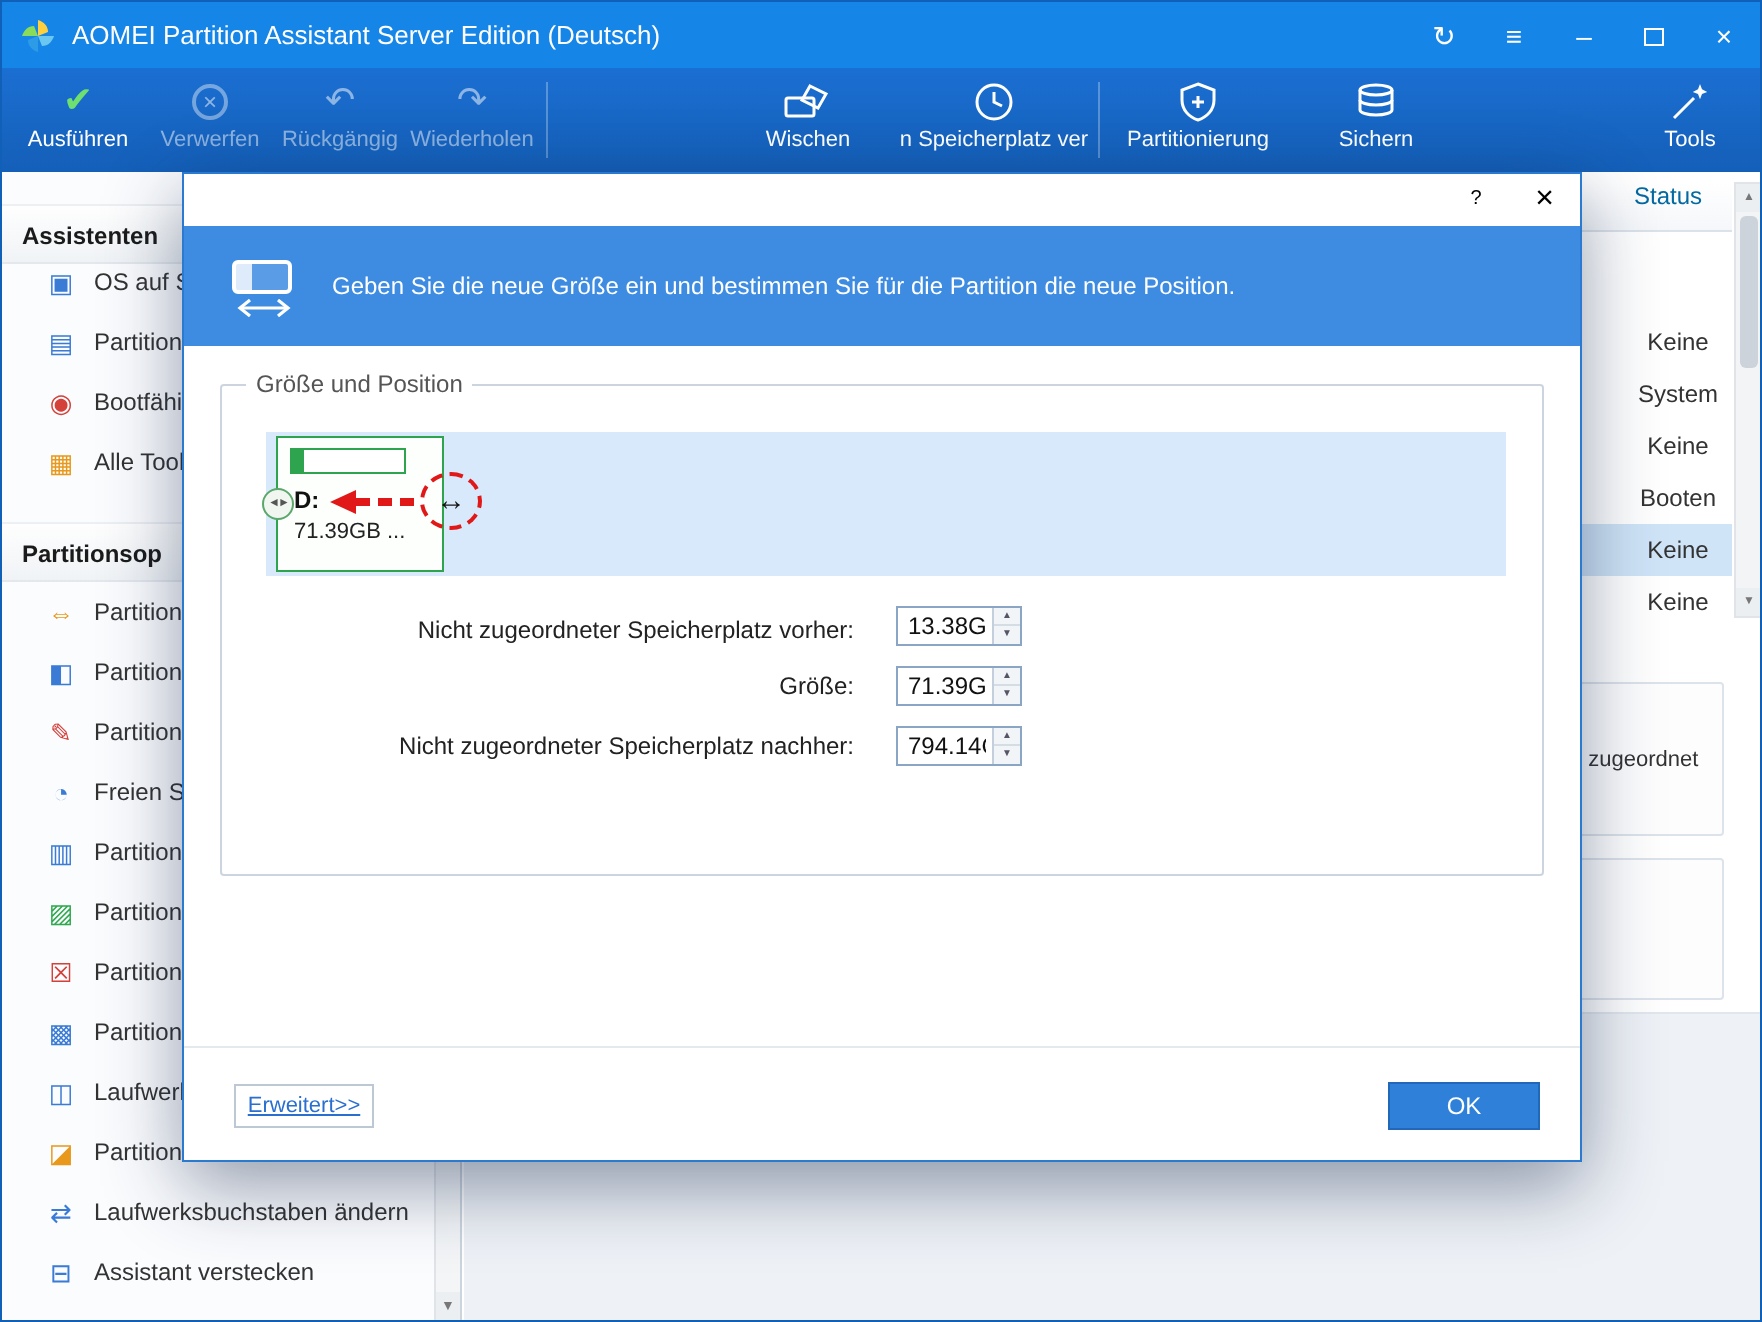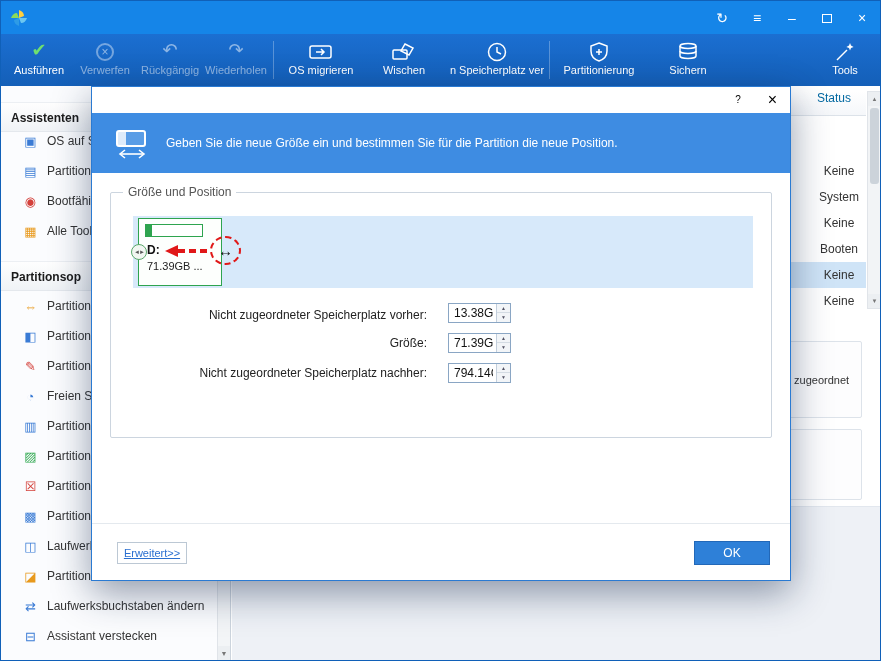--- a/index.html
+++ b/index.html
@@ -130,20 +130,21 @@
 
   <div class="titlebar">
     <span class="logo">
       <svg width="18" height="18" viewBox="0 0 18 18">
         <path d="M9 1c3 1 5 3 5 6L9 9z" fill="#ffcf3e"></path>
         <path d="M17 9c-1 3-3 5-6 5L9 9z" fill="#6cc7f0"></path>
         <path d="M9 17c-3-1-5-3-5-6l5-2z" fill="#2e9be6"></path>
         <path d="M1 9c1-3 3-5 6-5l2 5z" fill="#8adb5a"></path>
       </svg>
     </span>
+    <span class="title">AOMEI Partition Assistant Server Edition (Deutsch)</span>
     <div class="win-controls">
       <span class="wc">↻</span>
       <span class="wc">≡</span>
       <span class="wc">–</span>
       <span class="wc maxbox"><span class="box"></span></span>
       <span class="wc">×</span>
     </div>
   </div>
 
   <div class="toolbar">
@@ -158,29 +159,20 @@
     <div class="tb-btn disabled" style="left:136px;width:66px;">
       <span class="tb-ico glyph">↶</span>
       <span class="tb-label">Rückgängig</span>
     </div>
     <div class="tb-btn disabled" style="left:202px;width:66px;">
       <span class="tb-ico glyph">↷</span>
       <span class="tb-label">Wiederholen</span>
     </div>
     <div class="tb-sep" style="left:272px;"></div>
 
-    <div class="tb-btn" style="left:278px;width:84px;">
-      <span class="tb-ico">
-        <svg width="26" height="24" viewBox="0 0 26 24" fill="none" stroke="#fff" stroke-width="1.5">
-          <rect x="2" y="6" width="21" height="12" rx="2"></rect>
-            <path d="M8 12h8m-3-3 3 3-3 3"></path>
-        </svg>
-      </span>
-      <span class="tb-label">OS migrieren</span>
-    </div>
     <div class="tb-btn" style="left:366px;width:74px;">
       <span class="tb-ico">
         <svg width="26" height="24" viewBox="0 0 26 24" fill="none" stroke="#fff" stroke-width="1.5">
           <rect x="2" y="10" width="14" height="9" rx="1"></rect>
             <path d="M14 4l8 4-4 7-8-4z"></path>
         </svg>
       </span>
       <span class="tb-label">Wischen</span>
     </div>
     <div class="tb-btn" style="left:444px;width:104px;">

